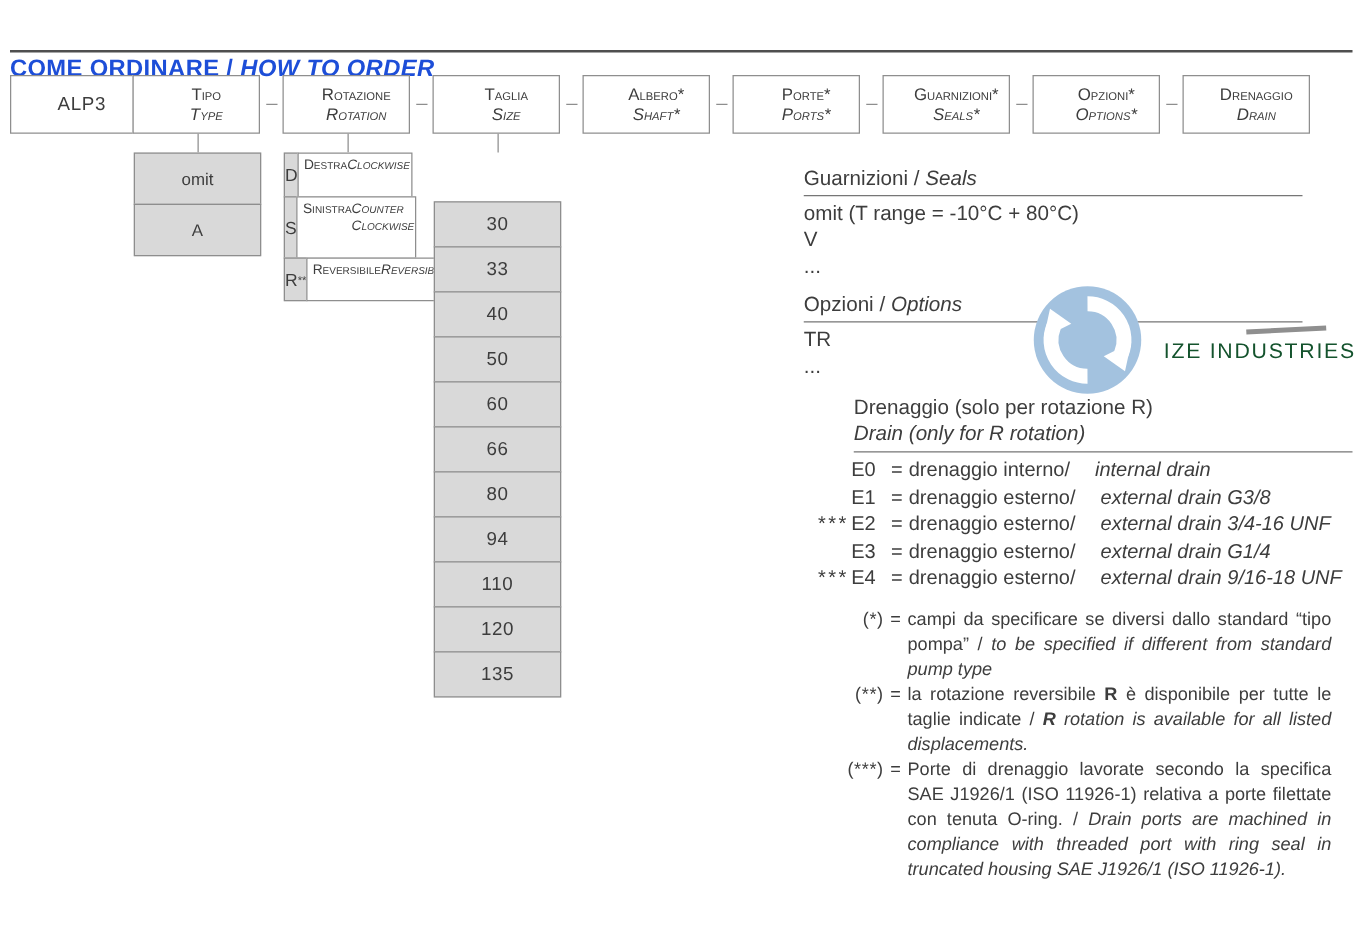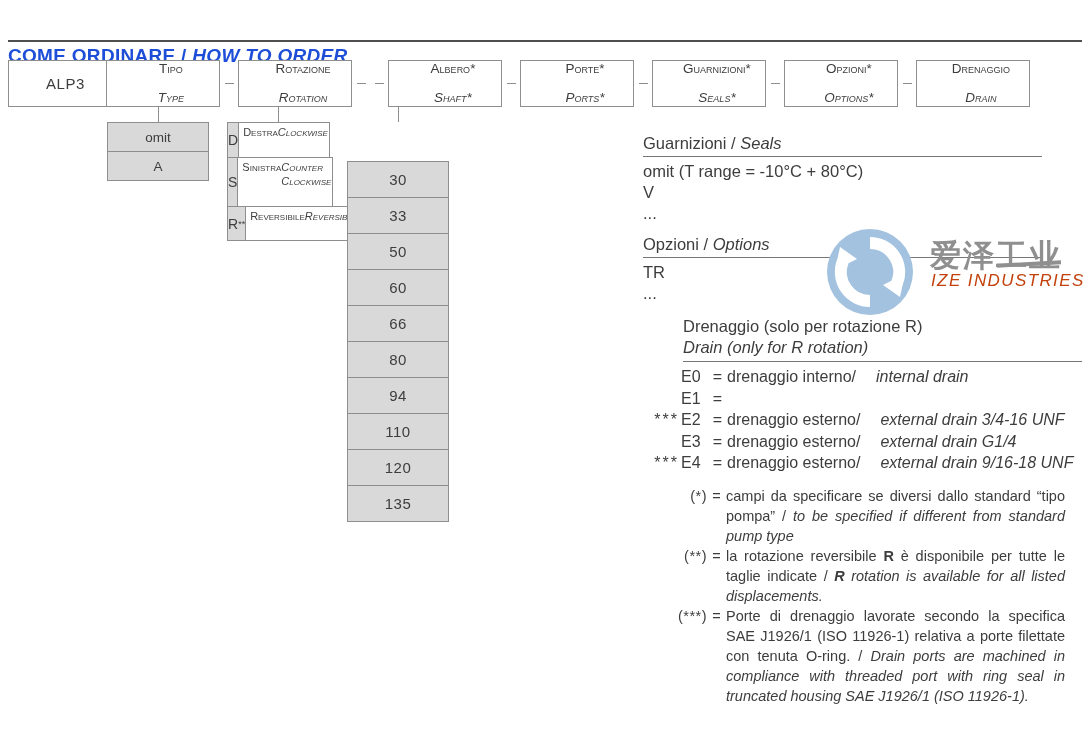--- a/index.html
+++ b/index.html
@@ -9,32 +9,32 @@
   
   .title{position:absolute;left:8px;top:5px;font-size:19px;font-weight:bold;color:#1d4ed8;letter-spacing:.3px;white-space:nowrap;margin-top:40px;}
   .title .en{font-style:italic;}
   .title-rule{position:absolute;left:8px;top:40px;width:1074px;height:2px;background:#4f4f4f;}
 
   
   .code-row{position:absolute;left:8px;top:60px;display:flex;align-items:stretch;height:47px;}
   .cbox{box-sizing:border-box;border:1px solid #8e8e8e;background:#fff;display:flex;flex-direction:column;
         align-items:center;justify-content:center;line-height:1.18;text-align:center;padding-left:16px;}
   .cbox.model{width:99px;font-size:15px;letter-spacing:.6px;}
-  .cbox.field{width:114px;justify-content:space-between;}
+  .cbox.field{width:102px;}
   .cbox.field.first{margin-left:-1px;}
   .lbl1{font-variant:small-caps;font-size:13.5px;}
   .lbl2{font-variant:small-caps;font-style:italic;font-size:13.5px;}
   .dash{width:18px;display:flex;align-items:center;justify-content:center;}
   .dash::after{content:"";display:block;width:9px;height:1px;background:#8e8e8e;}
 
   .vline{position:absolute;width:1px;height:15px;background:#8e8e8e;top:107px;}
 
   
   .tipo-list{position:absolute;left:107px;top:122px;width:102px;}
-  .gcell{box-sizing:border-box;height:30px;margin-top:-1px;border:1px solid #8e8e8e;background:#d9d9d9;
+  .gcell{box-sizing:border-box;height:42px;margin-top:-1px;border:1px solid #8e8e8e;background:#d9d9d9;
          display:flex;align-items:center;justify-content:center;font-size:13.5px;}
   .gcell:first-child{margin-top:0;}
 
   
   .rot-table{position:absolute;left:227px;top:122px;width:102px;}
   .rot-row{display:flex;margin-top:-1px;}
   .rot-row:first-child{margin-top:0;}
   .rot-code{box-sizing:border-box;width:26px;border:1px solid #8e8e8e;background:#d9d9d9;
             display:flex;align-items:center;justify-content:center;font-size:14px;}
   .rot-code sup{font-size:9px;line-height:0;}
@@ -103,20 +103,24 @@
   <div class="cbox field first">
         <span class="lbl1">Tipo</span>
         <span class="lbl2">Type</span>
       </div>
       <div class="dash"></div>
       <div class="cbox field">
         <span class="lbl1">Rotazione</span>
         <span class="lbl2">Rotation</span>
       </div>
       <div class="dash"></div>
+      <div class="cbox field">
+        <span class="lbl1">Taglia</span>
+        <span class="lbl2">Size</span>
+      </div>
       <div class="dash"></div>
       <div class="cbox field">
         <span class="lbl1">Albero*</span>
         <span class="lbl2">Shaft*</span>
       </div>
       <div class="dash"></div>
       <div class="cbox field">
         <span class="lbl1">Porte*</span>
         <span class="lbl2">Ports*</span>
       </div>
@@ -164,20 +168,21 @@
         <div class="rot-code">R<sup>**</sup></div>
         <div class="rot-desc">
           <span class="it">Reversibile</span>
           <span class="en">Reversible</span>
         </div>
       </div>
     </div>
   <div class="sizes-list" id="sizes-list">
       <div class="size-cell">30</div>
       <div class="size-cell">33</div>
+      <div class="size-cell">40</div>
       <div class="size-cell">50</div>
       <div class="size-cell">60</div>
       <div class="size-cell">66</div>
       <div class="size-cell">80</div>
       <div class="size-cell">94</div>
       <div class="size-cell">110</div>
       <div class="size-cell">120</div>
       <div class="size-cell">135</div>
     </div>
 
@@ -215,20 +220,21 @@
       <div class="drain-row">
         <span class="drain-stars"></span>
         <span class="drain-code">E0</span>
         <span class="drain-eq">=</span>
         <span class="drain-text"><span class="it">drenaggio interno/</span><span class="en">internal drain</span></span>
       </div>
       <div class="drain-row">
         <span class="drain-stars"></span>
         <span class="drain-code">E1</span>
         <span class="drain-eq">=</span>
+        <span class="drain-text"><span class="it">drenaggio esterno/</span><span class="en">external drain G3/8</span></span>
       </div>
       <div class="drain-row">
         <span class="drain-stars">***</span>
         <span class="drain-code">E2</span>
         <span class="drain-eq">=</span>
         <span class="drain-text"><span class="it">drenaggio esterno/</span><span class="en">external drain 3/4-16 UNF</span></span>
       </div>
       <div class="drain-row">
         <span class="drain-stars"></span>
         <span class="drain-code">E3</span>
@@ -261,17 +267,16 @@
       </div>
     </div>
 
   <svg class="wm-logo" viewBox="0 0 88 88">
     <circle id="wm-circle" cx="44" cy="44" r="43" fill="#a3c2df"></circle>
     <path d="M44 15 A29 29 0 0 1 71 55" stroke="#ffffff" stroke-width="12" fill="none"></path>
     <polygon points="79,46 74,69 57,57" fill="#ffffff"></polygon>
     <path d="M44 73 A29 29 0 0 1 17 33" stroke="#ffffff" stroke-width="12" fill="none"></path>
     <polygon points="9,42 14,19 31,31" fill="#ffffff"></polygon>
   </svg>
-  <div class="wm-cn" id="wm-cn" style="color: rgb(143, 143, 143);">爱泽工业</div>
   <div class="wm-underline" id="wm-underline" style="background: rgb(143, 143, 143);"></div>
-  <div class="wm-en" id="wm-en" style="color: #c2410c; font-style: italic;">IZE INDUSTRIES</div>
+  <div class="wm-en" id="wm-en" style="color: #14532d;">IZE INDUSTRIES</div>
 
 </div>
 
 </body></html>

